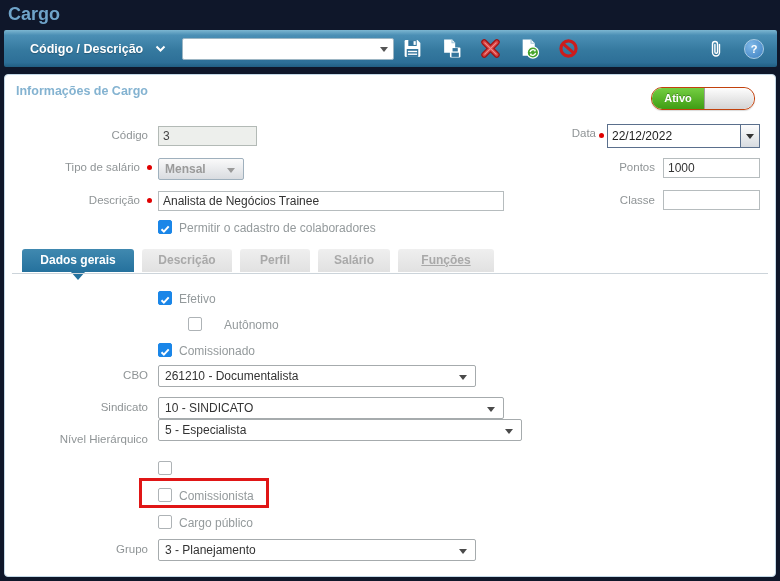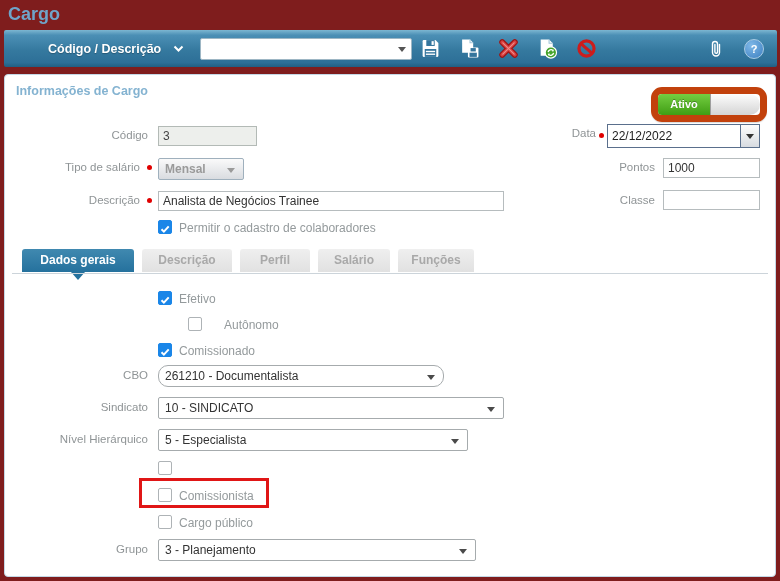--- a/index.html
+++ b/index.html
@@ -1,24 +1,24 @@
 <!DOCTYPE html>
 <html><head>
 <meta charset="utf-8">
 <style>
   html,body{margin:0;padding:0;background:#fff;}
-  #app{position:relative;width:780px;height:581px;background:#7f1d1d;
+  #app{position:relative;width:780px;height:581px;background:#0f172a;
        font-family:"Liberation Sans","DejaVu Sans",sans-serif;overflow:hidden;}
 
   .page-title{position:absolute;left:8px;top:4px;font-size:18px;font-weight:bold;color:#6fa4c9;}
 
   
   .toolbar{position:absolute;left:4px;top:30px;width:773px;height:37px;border-radius:2px;
     background:linear-gradient(180deg,#7cb6d1 0%,#4b8fb5 14%,#35799f 55%,#2d6f97 88%,#215e82 100%);
-    display:flex;align-items:center;box-sizing:border-box;padding:0 12px 0 44px;}
+    display:flex;align-items:center;box-sizing:border-box;padding:0 12px 0 26px;}
   .tb-filter{display:flex;align-items:center;gap:12px;cursor:pointer;background:none;border:none;padding:0;}
   .tb-filter-label{color:#fff;font-weight:bold;font-size:12.5px;text-shadow:0 1px 1px rgba(0,0,0,.25);}
   .tb-combo{margin-left:16px;position:relative;width:212px;height:22px;}
   .tb-combo input{width:100%;height:100%;box-sizing:border-box;border:1px solid #9db6c4;border-radius:2px;
     padding:0 18px 0 5px;font-size:12px;font-family:inherit;}
   .combo-arrow{position:absolute;right:6px;top:9px;width:0;height:0;
     border-left:4px solid transparent;border-right:4px solid transparent;border-top:5px solid #555;}
   .tb-icons{display:flex;align-items:center;gap:17px;margin-left:7px;}
   .tb-btn{background:none;border:none;padding:0;cursor:pointer;width:22px;height:22px;display:flex;
     align-items:center;justify-content:center;}
@@ -26,21 +26,21 @@
   .help-circle{width:18px;height:18px;border-radius:50%;border:1px solid #a9cce4;
     background:radial-gradient(circle at 35% 30%,#7fb8e8,#3c7fc0);
     color:#fff;font-weight:bold;font-size:11px;line-height:18px;text-align:center;}
 
   
   .panel{position:absolute;left:4px;top:74px;width:772px;height:503px;border:1px solid #c3d8e6;
     border-radius:4px;box-sizing:border-box;background:#fff;}
   .panel-title{position:absolute;left:16px;top:84px;font-size:12.5px;font-weight:bold;color:#84b3d1;}
 
   
-  .toggle{position:absolute;left:651px;top:87px;width:102px;height:21px;border:7px solid #c2410c;
+  .toggle{position:absolute;left:651px;top:87px;width:102px;height:21px;border:1px solid #c2410c;
     border-radius:11px;overflow:hidden;display:flex;cursor:pointer;box-shadow:0 1px 1px rgba(0,0,0,.15);}
   .toggle-on{width:52px;background:linear-gradient(#74ce41,#3f9d14);color:#fff;font-weight:bold;
     font-size:11px;text-align:center;line-height:21px;text-shadow:0 -1px 0 rgba(0,0,0,.3);}
   .toggle-knob{flex:1;background:linear-gradient(#fdfdfd,#d4d4d4);border-left:1px solid #9e9e9e;
     border-radius:0 11px 11px 0;}
 
   
   .lbl{position:absolute;font-size:11.5px;color:#8f9496;text-align:right;}
   .dot{position:absolute;width:5px;height:5px;border-radius:50%;background:#e00000;}
   .inp{position:absolute;height:20px;box-sizing:border-box;border:1px solid #b6bcbe;background:#fff;
@@ -198,21 +198,21 @@
         <path d="M2.5 6.2 l2.4 2.4 L9.7 3.4" stroke="#fff" stroke-width="2" fill="none"></path>
       </svg>
   </span>
   <span class="cblbl" style="left:179px;top:221px;">Permitir o cadastro de colaboradores</span>
 
   <div class="tabs">
     <div class="tab active" style="width:112px;">Dados gerais</div>
     <div class="tab inactive" style="width:90px;">Descrição</div>
     <div class="tab inactive" style="width:70px;">Perfil</div>
     <div class="tab inactive" style="width:72px;">Salário</div>
-    <div class="tab inactive" style="width:76px;">Funções</div>
+    <div class="tab inactive" style="width:96px;text-decoration:underline;">Funções</div>
   </div>
   <div class="tab-divider"></div>
 
   <span class="cb on" style="left:158px;top:291px;">
     <svg width="12" height="12" viewBox="0 0 12 12">
         <path d="M2.5 6.2 l2.4 2.4 L9.7 3.4" stroke="#fff" stroke-width="2" fill="none"></path>
       </svg>
   </span>
   <span class="cblbl" style="left:179px;top:292px;">Efetivo</span>
 
@@ -220,33 +220,33 @@
   <span class="cblbl" style="left:224px;top:318px;">Autônomo</span>
 
   <span class="cb on" style="left:158px;top:343px;">
     <svg width="12" height="12" viewBox="0 0 12 12">
         <path d="M2.5 6.2 l2.4 2.4 L9.7 3.4" stroke="#fff" stroke-width="2" fill="none"></path>
       </svg>
   </span>
   <span class="cblbl" style="left:179px;top:344px;">Comissionado</span>
 
   <span class="lbl" style="left:20px;top:369px;width:128px;">CBO</span>
-  <span class="sel" style="left:158px;top:365px;width:286px;border-radius:10px;">
+  <span class="sel" style="left:158px;top:365px;width:318px;">
     <span>261210 - Documentalista</span>
     <span class="tri"></span>
   </span>
 
   <span class="lbl" style="left:20px;top:401px;width:128px;">Sindicato</span>
   <span class="sel" style="left:158px;top:397px;width:346px;">
     <span>10 - SINDICATO</span>
     <span class="tri"></span>
   </span>
 
   <span class="lbl" style="left:20px;top:433px;width:128px;">Nível Hierárquico</span>
-  <span class="sel" style="left:158px;top:429px;width:310px;">
+  <span class="sel" style="left:158px;top:419px;width:364px;">
     <span>5 - Especialista</span>
     <span class="tri"></span>
   </span>
 
   <span class="cb" style="left:158px;top:461px;"></span>
 
   <div class="hl-box"></div>
   <span class="cb" style="left:158px;top:488px;"></span>
   <span class="cblbl" style="left:179px;top:489px;">Comissionista</span>
 

